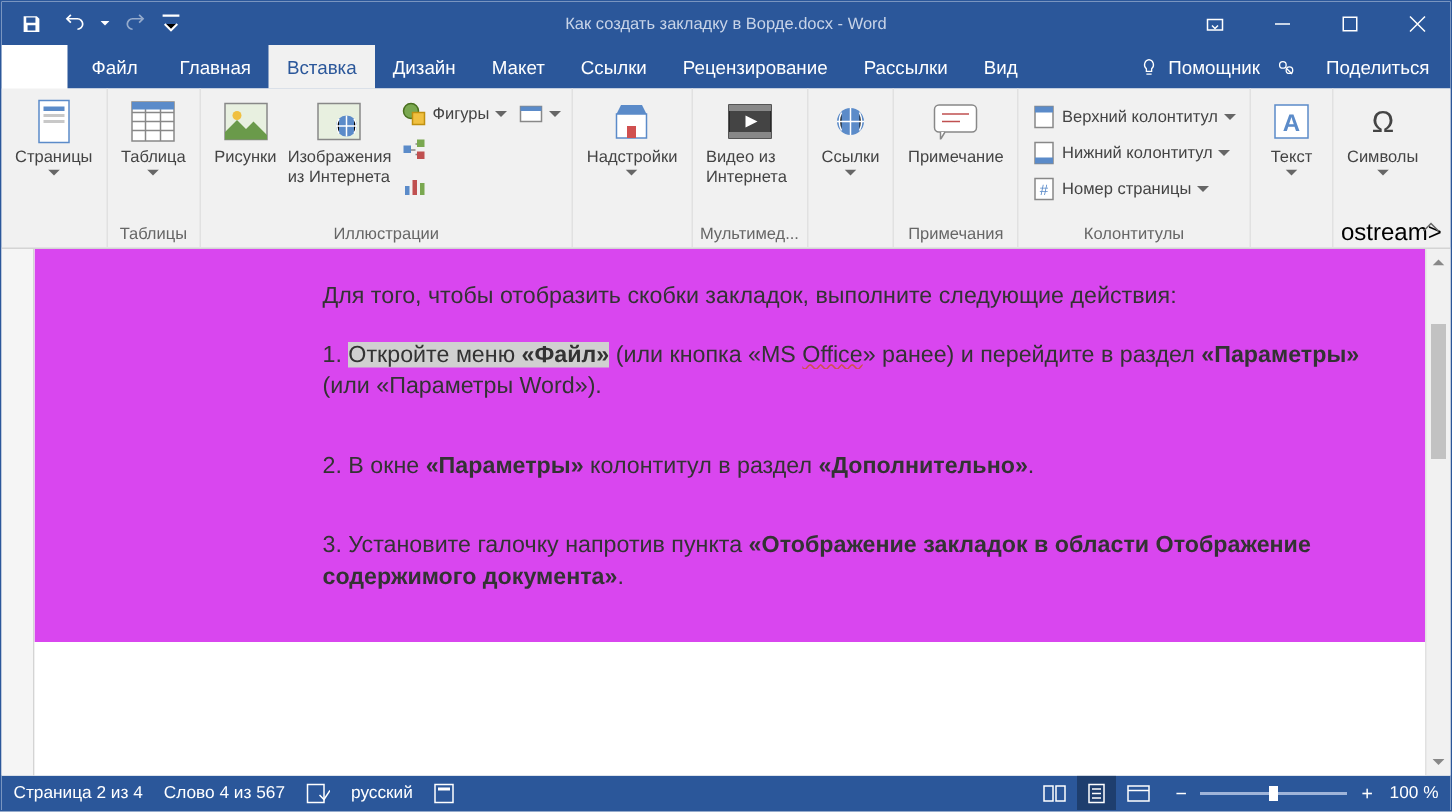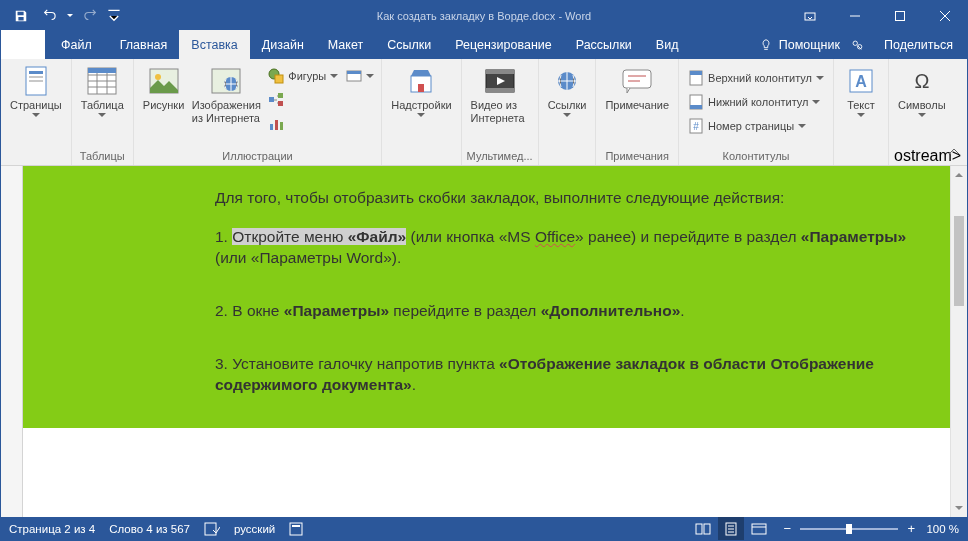--- a/index.html
+++ b/index.html
@@ -32,21 +32,21 @@
 .big-btn .caret { margin-top: 1px; }
 .caret { width: 8px; height: 5px; }
 .small-row { display: flex; align-items: center; height: 24px; padding: 0 4px; cursor: pointer; gap: 4px; font-size: 11px; color: #444; white-space: nowrap; }
 .small-icon { width: 16px; height: 16px; display: flex; align-items: center; justify-content: center; }
 .stack { display: flex; flex-direction: column; justify-content: flex-start; padding-top: 2px; }
 .collapse-ribbon { position: absolute; right: 4px; bottom: 4px; width: 18px; height: 18px; cursor: pointer; display: flex; align-items: center; justify-content: center; }
 
 .docarea { position: relative; height: calc(541px - 29px - 29px - 107px - 23px - 2px); background: #e6e6e6; display: flex; }
 .ruler-v { width: 22px; background: #f5f5f5; border-right: 1px solid #d4d4d4; }
 .page-wrap { flex: 1; overflow: hidden; position: relative; background: #fff; margin: 0; }
-.page { background: #84cc16; padding: 22px 40px 20px 192px; font-size: 15.5px; color: #333; line-height: 1.35; }
+.page { background: #d946ef; padding: 22px 40px 20px 192px; font-size: 15.5px; color: #333; line-height: 1.35; }
 .page p { margin-bottom: 12px; }
 .para-sp { margin-top: 32px; }
 .hl { background: #d0d0d0; }
 .wavy { text-decoration: underline wavy #d05050; text-decoration-thickness: 1px; }
 .scrollbar-v { width: 17px; background: #f1f1f1; border-left: 1px solid #e1e1e1; position: relative; }
 .scroll-btn { height: 17px; display: flex; align-items: center; justify-content: center; cursor: pointer; }
 .scroll-thumb { position: absolute; top: 50px; left: 3px; right: 3px; height: 90px; background: #c2c2c2; cursor: pointer; }
 
 .statusbar { height: 23px; background: #2b579a; color: #fff; display: flex; align-items: center; font-size: 11.5px; padding: 0 8px; gap: 14px; }
 .sb-item { display: flex; align-items: center; gap: 4px; cursor: pointer; }
@@ -414,21 +414,21 @@
 
 <div class="docarea">
   <div class="ruler-v"></div>
   <div class="page-wrap">
     <div class="page">
       <p>Для того, чтобы отобразить скобки закладок, выполните следующие действия:</p>
       <p style="margin-top:18px">
         <span>1. </span><span class="hl"><span>Откройте меню </span><b>«Файл»</b></span><span> (или кнопка «MS </span><span class="wavy">Office</span><span>» ранее) и перейдите в раздел </span><b>«Параметры»</b><span> (или «Параметры Word»).</span>
       </p>
       <p class="para-sp">
-        <span>2. В окне </span><b>«Параметры»</b><span> перейдите в раздел </span><b>«Дополнительно»</b><span>.</span>
+        <span>2. В окне </span><b>«Параметры»</b><span> колонтитул в раздел </span><b>«Дополнительно»</b><span>.</span>
       </p>
       <p class="para-sp">
         <span>3. Установите галочку напротив пункта </span><b>«Отображение закладок в области Отображение содержимого документа»</b><span>.</span>
       </p>
     </div>
   </div>
   <div class="scrollbar-v">
     <div class="scroll-btn">
         <svg width="8" height="5" viewBox="0 0 8 5">
           <path d="M0 5l4-4 4 4" fill="#888"></path>

